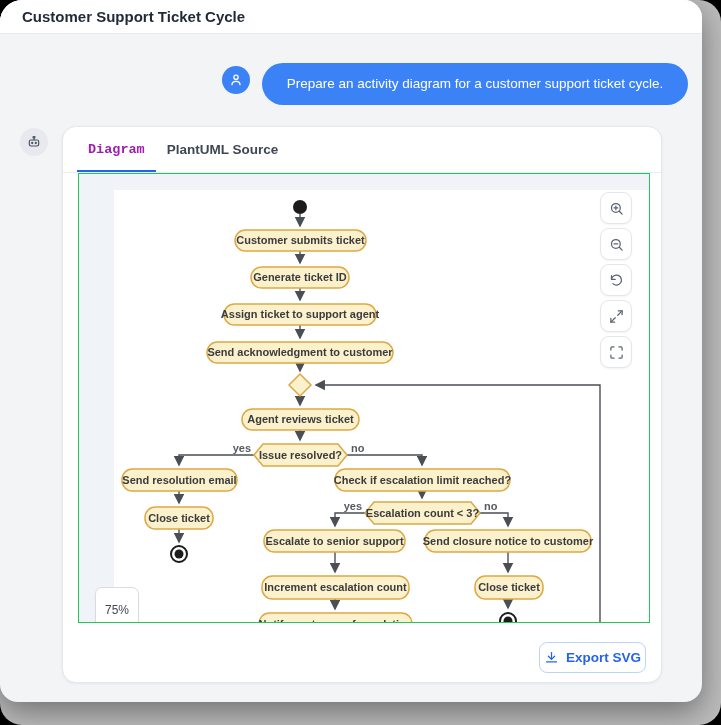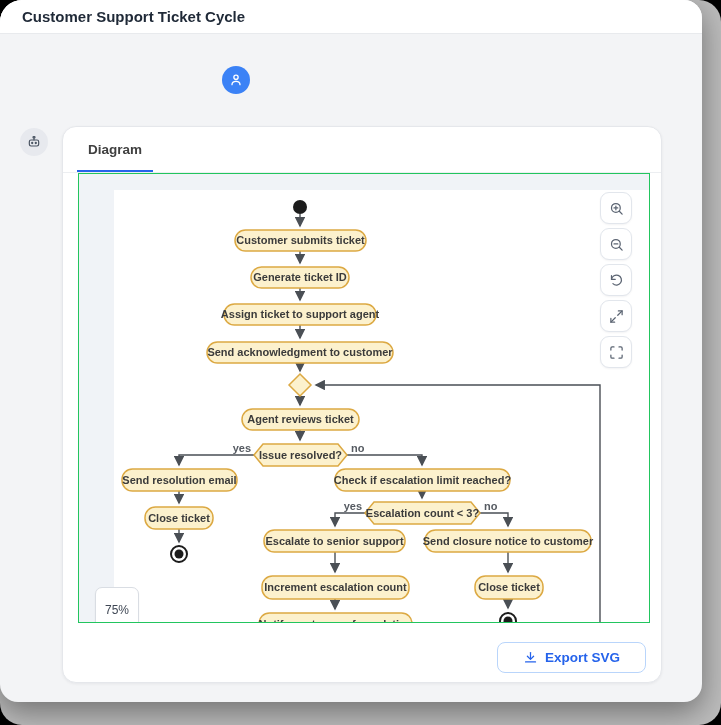--- a/index.html
+++ b/index.html
@@ -6,65 +6,67 @@
   .screen{position:relative;width:721px;height:725px;border-radius:22px;background:#bcbcbc;overflow:hidden;}
   .window{position:absolute;left:0;top:0;width:702px;height:702px;background:#f3f4f6;border-radius:18px;overflow:hidden;box-shadow:0 10px 30px rgba(0,0,0,.4);}
   .app-header{position:absolute;left:0;top:0;width:702px;height:34px;background:#fff;border-bottom:1px solid #e8eaed;box-sizing:border-box;}
   .app-title{position:absolute;left:22px;top:0;line-height:34px;font-size:15px;font-weight:700;color:#1f2937;}
   .chat-avatar{position:absolute;left:222px;top:66px;width:28px;height:28px;border-radius:50%;background:#3b82f6;display:flex;align-items:center;justify-content:center;}
   .bubble{position:absolute;left:262px;top:63px;width:426px;height:42px;border-radius:21px;background:#3b82f6;color:#fff;font-size:13.5px;font-weight:500;line-height:42px;text-align:center;white-space:nowrap;overflow:hidden;}
   .bot-avatar{position:absolute;left:20px;top:128px;width:28px;height:28px;border-radius:50%;background:#e7e9ee;display:flex;align-items:center;justify-content:center;}
   .card{position:absolute;left:62px;top:126px;width:600px;height:557px;background:#fff;border:1px solid #e5e7eb;border-radius:14px;box-sizing:border-box;box-shadow:0 1px 3px rgba(16,24,40,.06);}
   .tabbar{position:absolute;left:0;top:0;width:100%;height:46px;border-bottom:1px solid #eceef1;box-sizing:border-box;padding-left:14px;display:flex;}
   .tab{height:45px;line-height:45px;padding:0 11px;font-size:13.5px;font-weight:600;color:#3f4754;cursor:pointer;box-sizing:border-box;}
-  .tab.active{color:#404040;border-bottom:2px solid #2563eb;}
+  .tab.active{color:#a21caf;border-bottom:2px solid #2563eb;font-family:Liberation Mono, monospace;}
   .viewport{position:absolute;left:15px;top:46px;width:570px;height:448px;background:#f0f3f7;border:1px solid #22c55e;box-sizing:content-box;overflow:hidden;}
   .canvas-bg{position:absolute;left:35px;top:16px;width:540px;height:435px;background:#fff;}
   .diagram-svg{position:absolute;left:0;top:0;}
   .controls{position:absolute;left:521px;top:18px;display:flex;flex-direction:column;gap:4px;}
   .ctrl-btn{width:32px;height:32px;border-radius:9px;background:#fff;border:1px solid #e2e6ec;box-shadow:0 1px 2px rgba(16,24,40,.05);display:flex;align-items:center;justify-content:center;color:#5b6472;cursor:pointer;box-sizing:border-box;}
   .zoom-badge{position:absolute;left:16px;top:413px;background:#fff;border:1px solid #d9dde3;border-radius:7px;padding:15px 9px;font-size:12px;color:#3f4754;box-shadow:0 1px 2px rgba(16,24,40,.05);}
   .footer-actions{position:absolute;right:15px;top:515px;display:flex;gap:10px;}
-  .action-btn{height:31px;border-radius:8px;background:#fff;border:1px solid #b9d5fb;color:#2563eb;font-size:13.5px;font-weight:600;display:flex;align-items:center;gap:7px;padding:0 25px;cursor:pointer;box-sizing:border-box;font-family:inherit;}
+  .action-btn{height:31px;border-radius:8px;background:#fff;border:1px solid #b9d5fb;color:#2563eb;font-size:13.5px;font-weight:600;display:flex;align-items:center;gap:7px;padding:0 4px;cursor:pointer;box-sizing:border-box;font-family:inherit;}
   svg.icon{display:block;}
 </style>
 </head>
 <body>
 
 <div class="screen">
   <div class="window">
 
     <div class="app-header">
       <div class="app-title">Customer Support Ticket Cycle</div>
     </div>
 
     <div class="chat-avatar">
       <span>
         <svg class="icon" width="16" height="16" viewBox="0 0 24 24" fill="none" stroke="#ffffff" stroke-width="2" stroke-linecap="round" stroke-linejoin="round">
             <circle cx="12" cy="8" r="3.2"></circle>
             <path d="M6 19c0-3 2.7-5 6-5s6 2 6 5"></path>
           </svg>
       </span>
     </div>
+    <div class="bubble">Prepare an activity diagram for a customer support ticket cycle.</div>
 
     <div class="bot-avatar">
       <span>
         <svg class="icon" width="16" height="16" viewBox="0 0 24 24" fill="none" stroke="#4b5563" stroke-width="1.8" stroke-linecap="round" stroke-linejoin="round">
             <rect x="5" y="9" width="14" height="9" rx="2.5"></rect>
             <path d="M12 9V6"></path>
             <rect x="10.5" y="4" width="3" height="2" rx="1"></rect>
             <circle cx="9.3" cy="13.5" r="0.8" fill="#4b5563"></circle>
             <circle cx="14.7" cy="13.5" r="0.8" fill="#4b5563"></circle>
           </svg>
       </span>
     </div>
 
     <div class="card">
       <div class="tabbar">
         <div class="tab active">Diagram</div>
+        <div class="tab">PlantUML Source</div>
       </div>
 
       <div class="viewport">
         <div class="canvas-bg"></div>
         <svg class="diagram-svg" width="570" height="448" viewBox="0 0 570 448">
             <defs>
               <marker id="arr" viewBox="0 0 10 10" refX="8.5" refY="5" markerWidth="7.5" markerHeight="7.5" orient="auto-start-reverse">
                 <path d="M0,0 L10,5 L0,10 z" fill="#4a4f55"></path>
               </marker>
             </defs>

